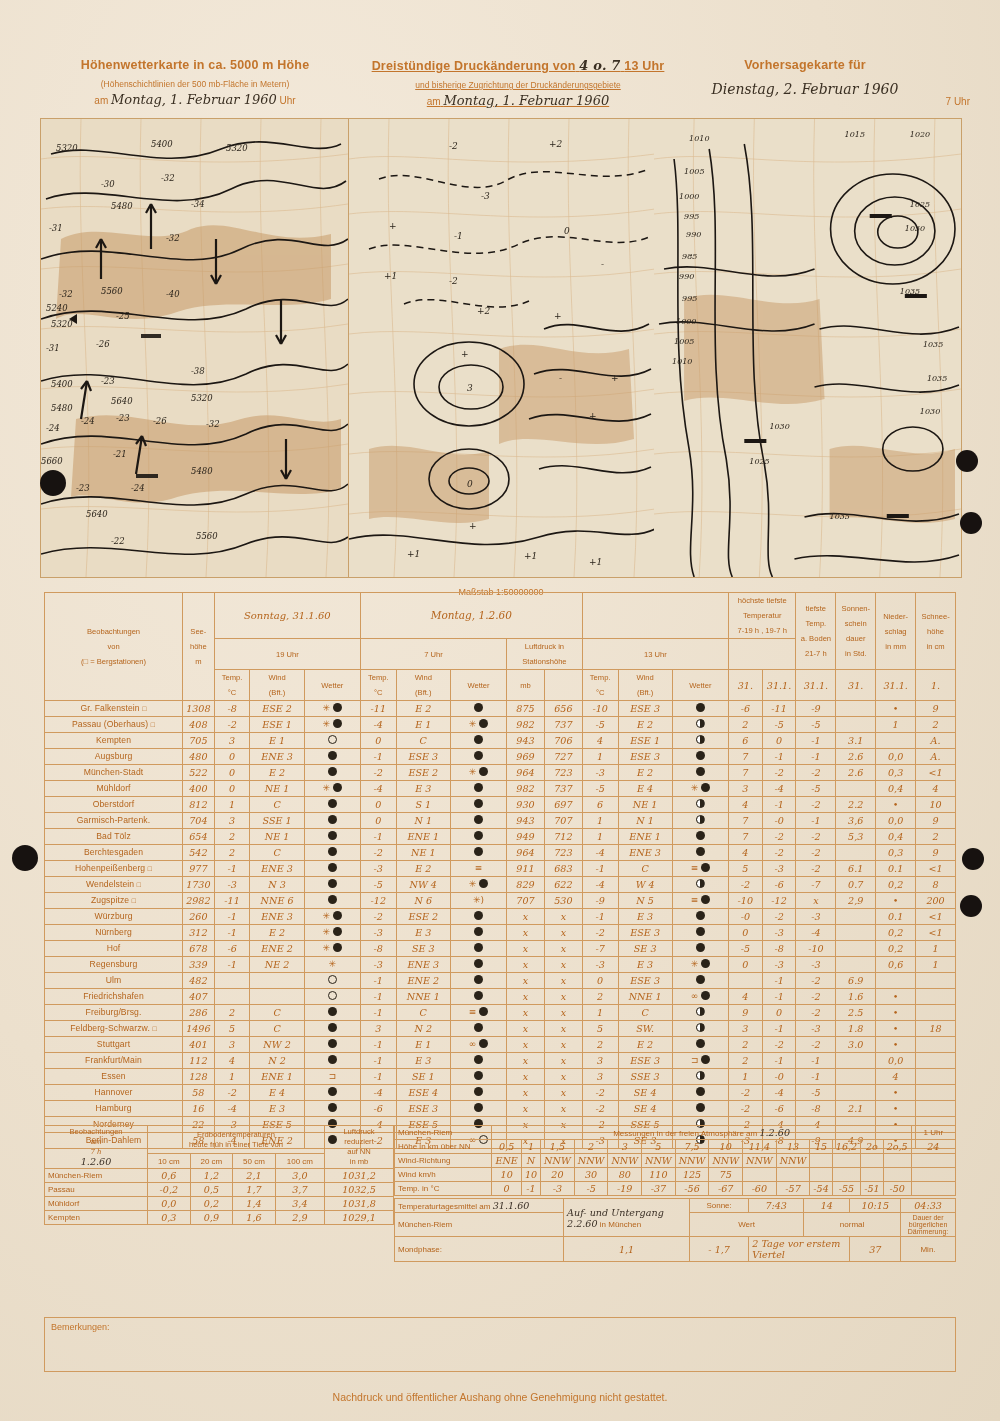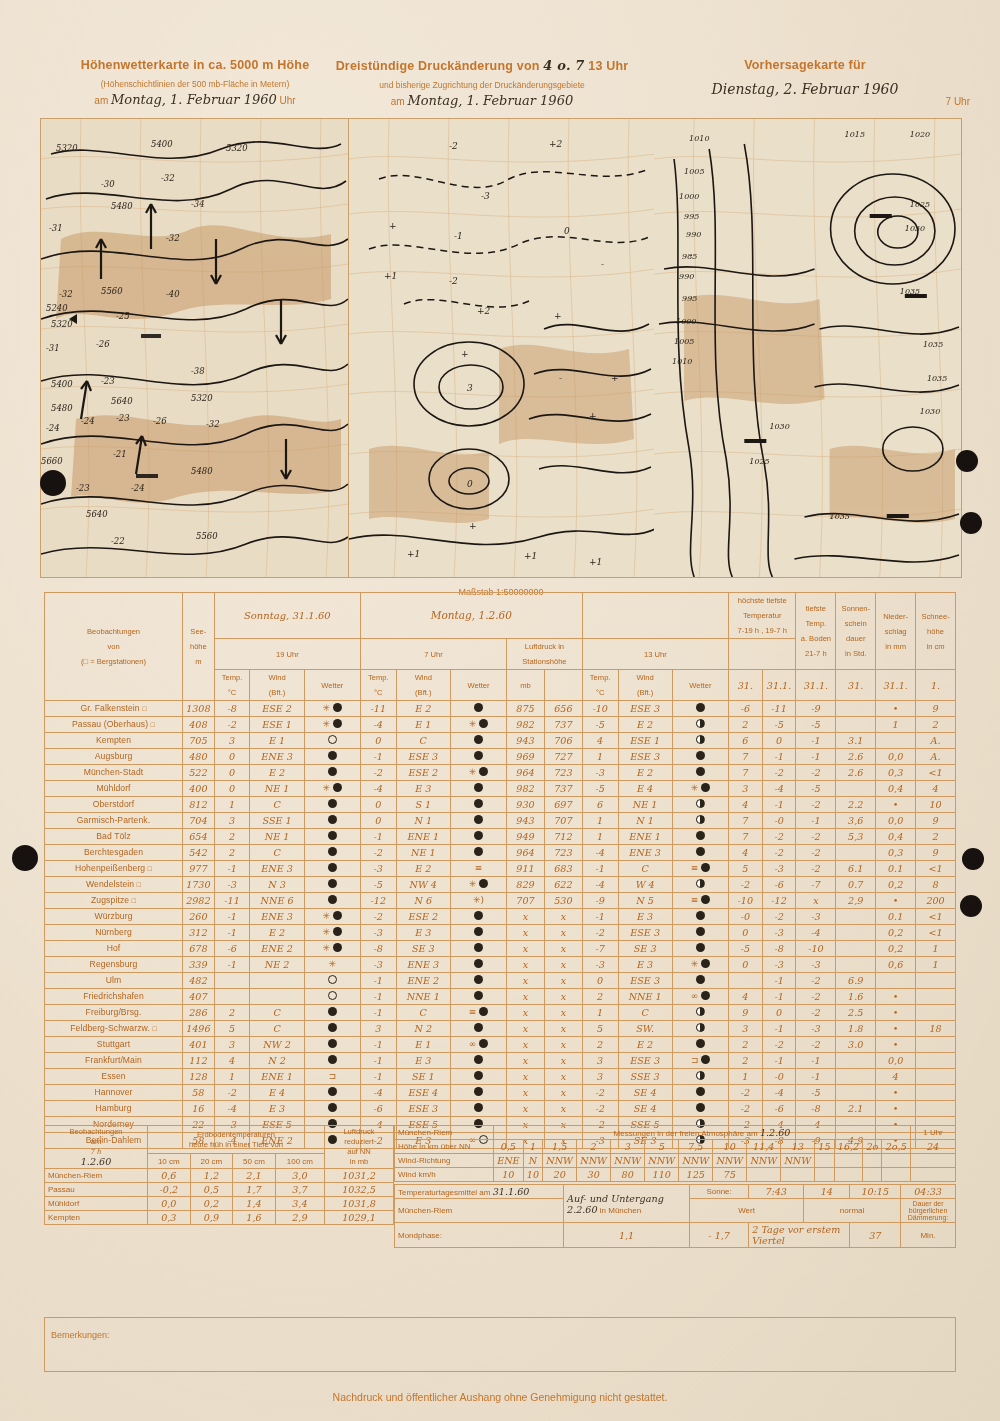--- a/index.html
+++ b/index.html
@@ -16,21 +16,21 @@
     position:absolute;inset:0;
     background:
       radial-gradient(ellipse at 30% 20%, #f3e9da 0%, #ece0cd 55%, #e4d7c1 100%);
   }
   .sheet{position:absolute;inset:0;}
 
   
   .hdr{position:absolute;left:40px;top:58px;width:920px;height:60px;}
   .hdr-col{position:absolute;text-align:center;}
   .hdr-c1{left:0px;width:310px;}
-  .hdr-c2{left:292px;width:300px;}
+  .hdr-c2{left:328px;width:300px;text-decoration:underline;}
   .hdr-c3{left:610px;width:310px;}
   .hdr-title{font-size:12.5px;font-weight:bold;letter-spacing:.2px;}
   .hdr-sub{font-size:8.5px;margin-top:7px;}
   .hdr-ins{font-family:"DejaVu Serif", serif;font-size:13px;font-style:italic;color:#3a2f22;}
   .hdr-uhr-r{position:absolute;right:-10px;top:38px;font-size:10px;}
 
   
   .maps{position:absolute;left:40px;top:118px;width:920px;height:458px;
         border:1px solid #c9a06a;background:#eadfca;}
   .mapcell{position:absolute;top:0;bottom:0;overflow:hidden;}
@@ -61,21 +61,21 @@
   .circh{display:inline-block;width:9px;height:9px;border-radius:50%;background:linear-gradient(90deg,#fff 0 50%,#2a2319 50% 100%);border:1.4px solid #2a2319;box-sizing:border-box;vertical-align:-1px;}
   .grp{border-bottom:1.6px solid #d09a5e;}
 
   
   .bottom{position:absolute;left:44px;top:1125px;width:912px;}
   table.bot{border-collapse:collapse;font-size:8px;}
   table.bot td,table.bot th{border:1px solid #d09a5e;padding:1px 3px;color:#b5651d;text-align:center;}
   .botleft{position:absolute;left:0;top:0;width:350px;}
   .botright{position:absolute;left:350px;top:0;width:562px;}
   .bem{position:absolute;left:0;top:192px;width:912px;border:1px solid #d09a5e;height:55px;
-       font-size:9px;padding:12px 6px;box-sizing:border-box;}
+       font-size:9px;padding:4px 6px;box-sizing:border-box;}
   .foot{position:absolute;left:0;right:0;bottom:18px;text-align:center;font-size:10.5px;color:#c3752c;}
   .tl{text-align:left !important;margin-top:48px;}
 </style>
 </head>
 <body>
 
 <div class="paper"></div>
 <div class="sheet">
 
   <div class="hdr">
@@ -1163,20 +1163,38 @@
               <td class="hand">125</td>
               <td class="hand">75</td>
               <td class="hand"></td>
               <td class="hand"></td>
               <td class="hand"></td>
               <td class="hand"></td>
               <td class="hand"></td>
               <td class="hand"></td>
               <td class="hand"></td>
             </tr>
+            <tr>
+              <td class="tl">Temp. in °C</td>
+              <td class="hand">0</td>
+              <td class="hand">-1</td>
+              <td class="hand">-3</td>
+              <td class="hand">-5</td>
+              <td class="hand">-19</td>
+              <td class="hand">-37</td>
+              <td class="hand">-56</td>
+              <td class="hand">-67</td>
+              <td class="hand">-60</td>
+              <td class="hand">-57</td>
+              <td class="hand">-54</td>
+              <td class="hand">-55</td>
+              <td class="hand">-51</td>
+              <td class="hand">-50</td>
+              <td class="hand"></td>
+            </tr>
           </tbody>
       </table>
 
       <table class="bot" style="width:562px;margin-top:2px">
         <tbody>
             <tr>
           <td class="tl" style="width:150px">
             <span>Temperaturtagesmittel am</span>
             <span class="hand">31.1.60</span>
           </td>

